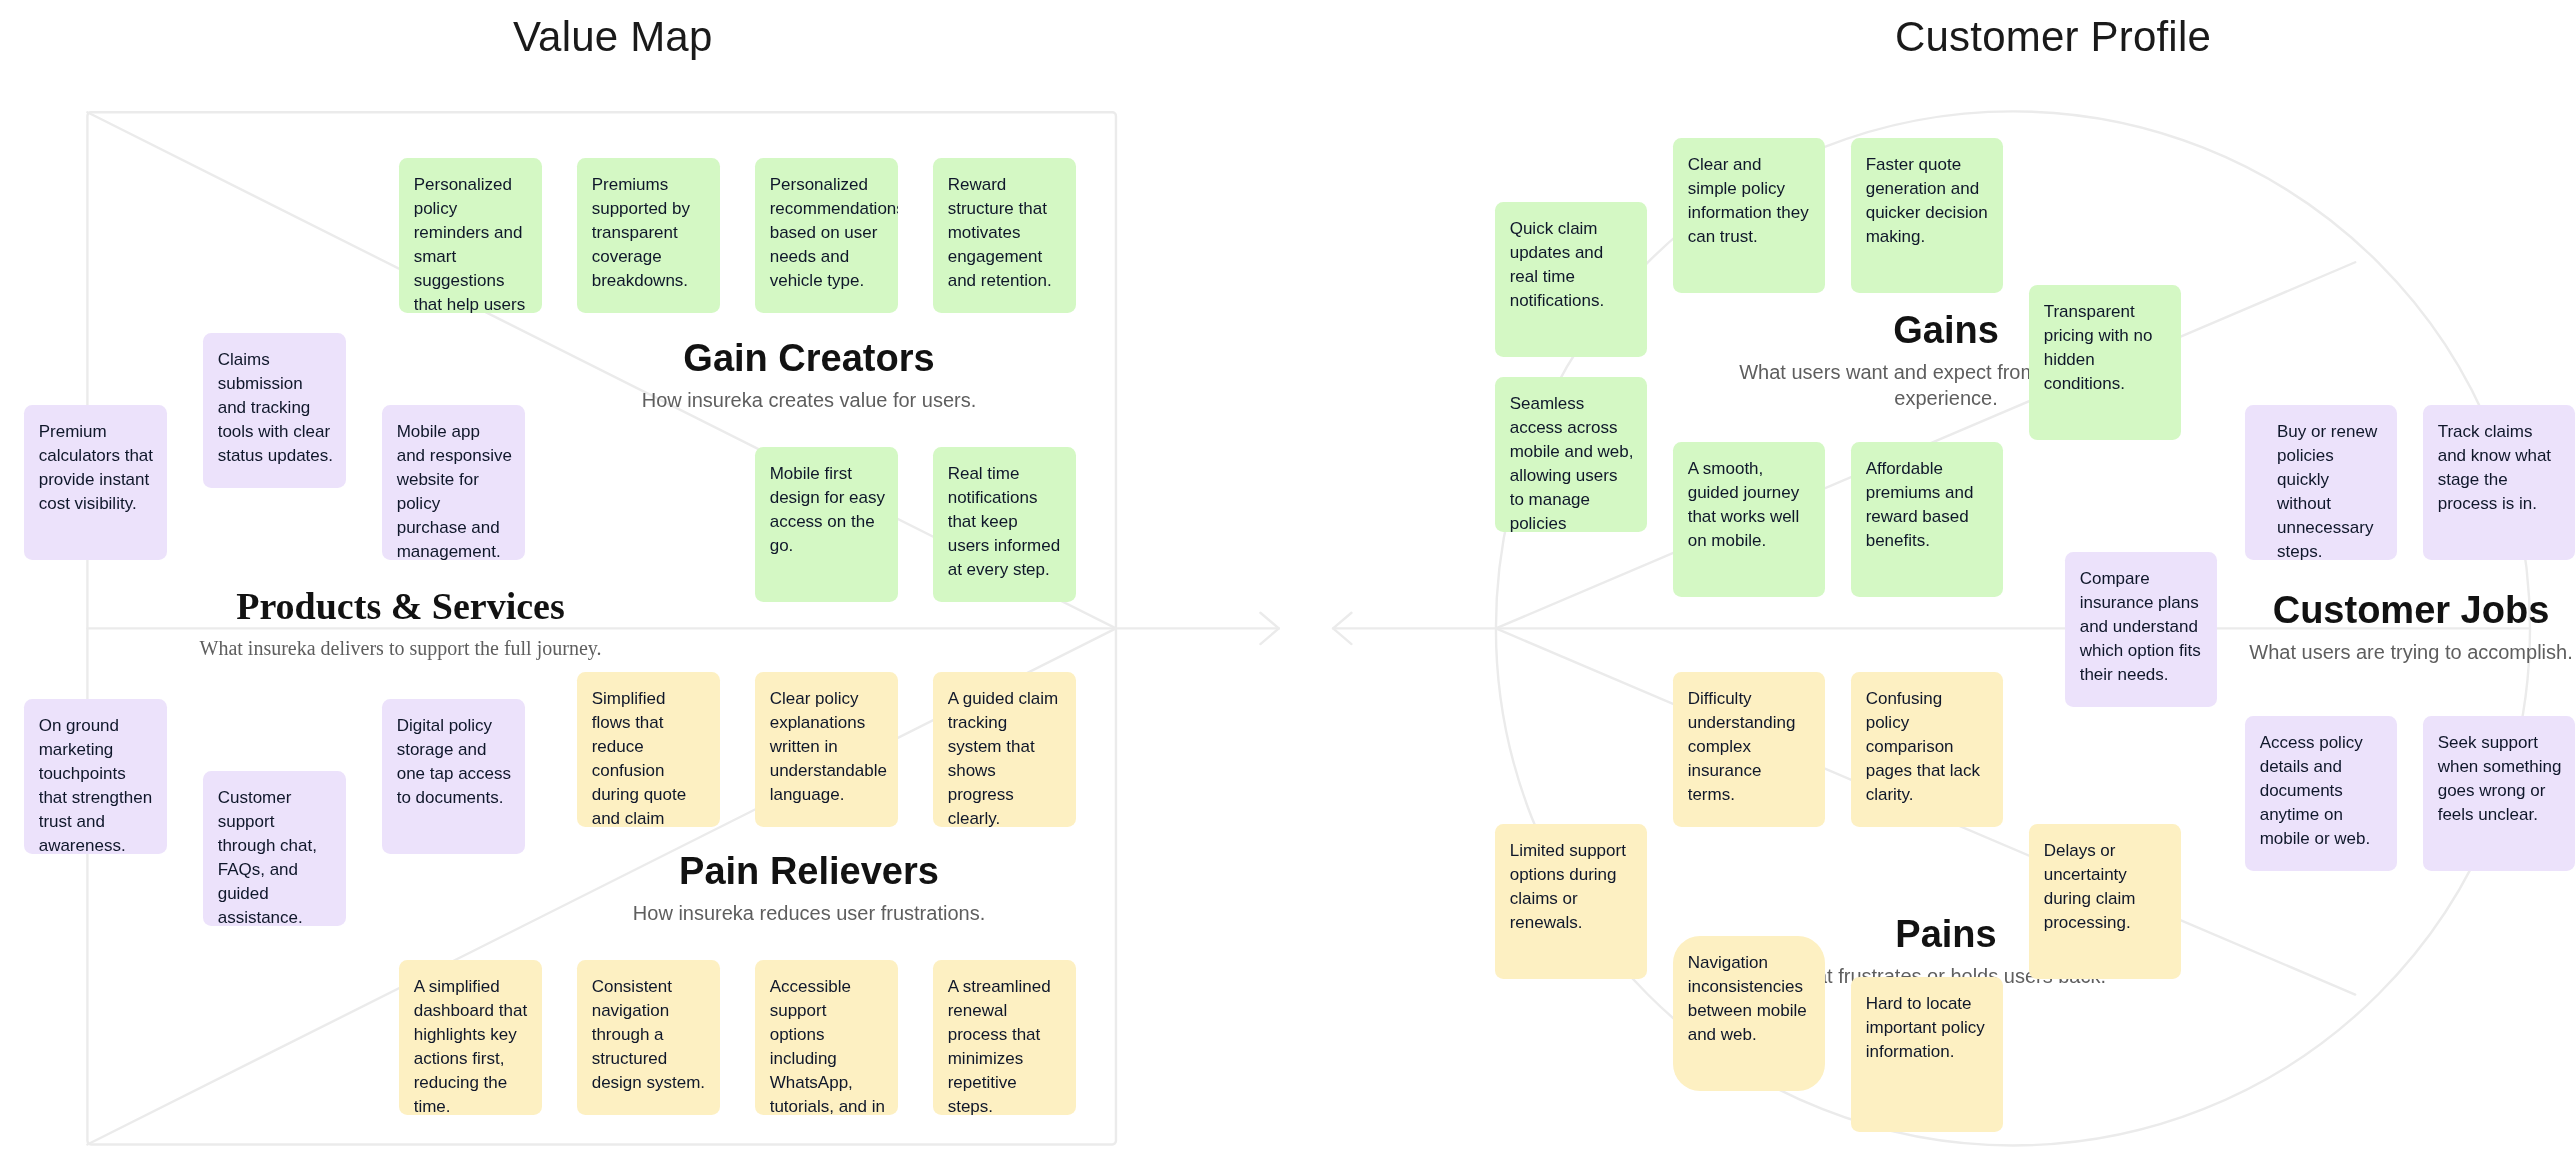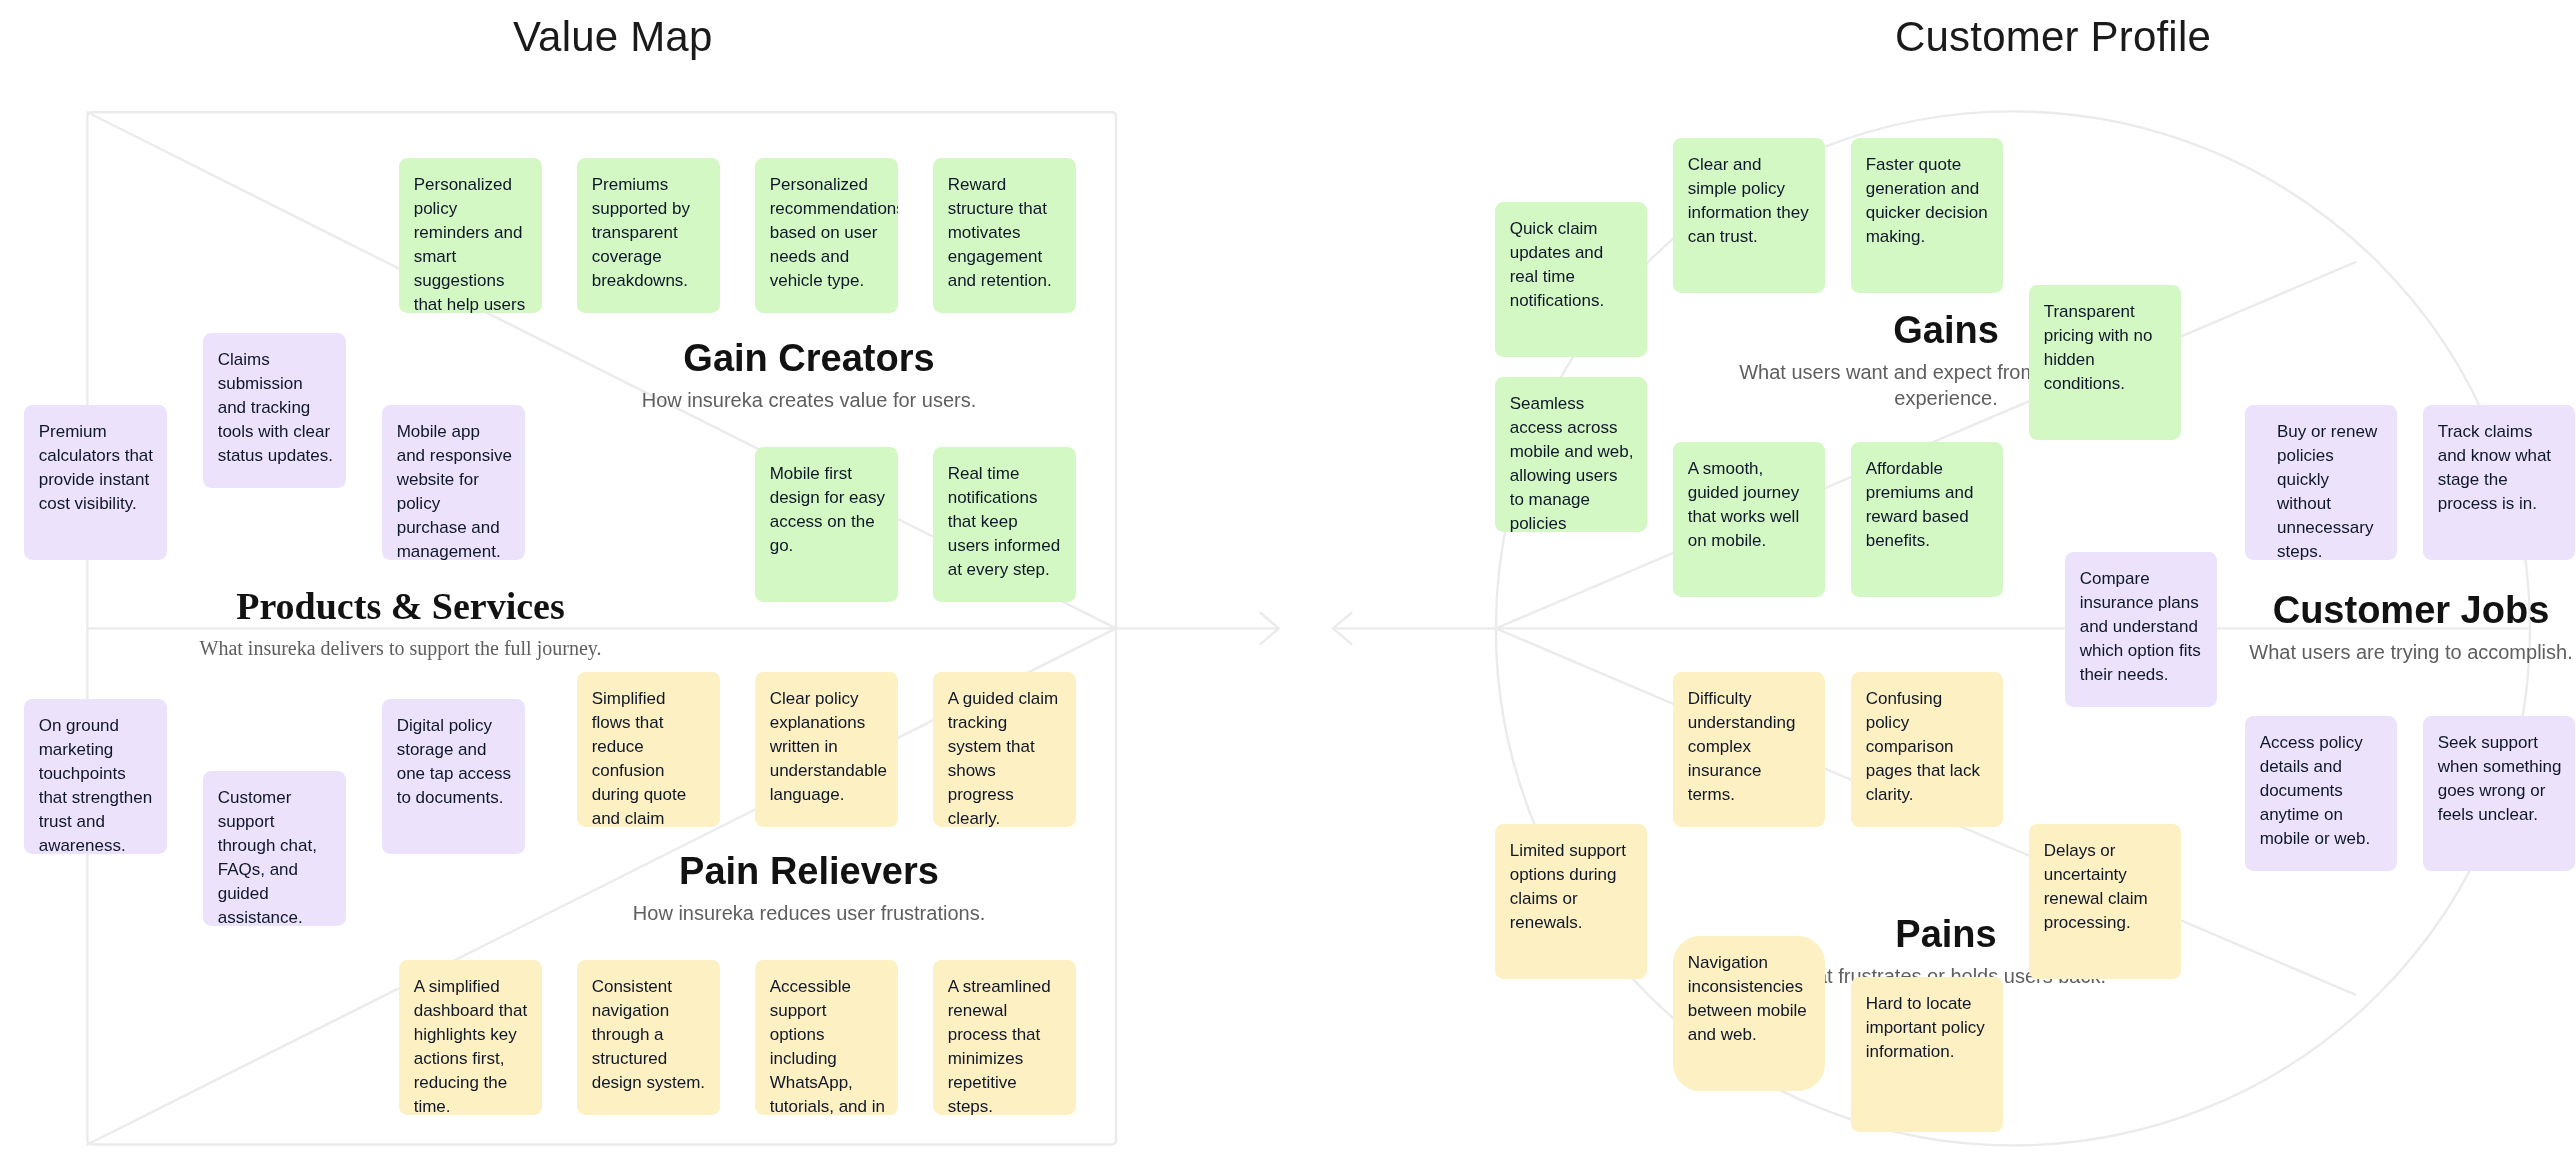--- a/index.html
+++ b/index.html
@@ -132,18 +132,18 @@
   <div class="card purple" style="left:2423px;top:716px;width:152px;height:155px;">Seek support when something goes wrong or feels unclear.</div>
 
   <div class="block-head" style="left:1702px;top:865px;width:488px;margin-top:48px;">
     <div class="bh-title">Pains</div>
     <div class="bh-sub">What frustrates or holds users back.</div>
   </div>
 
   <div class="card yellow" style="left:1673px;top:672px;width:152px;height:155px;">Difficulty understanding complex insurance terms.</div>
   <div class="card yellow" style="left:1851px;top:672px;width:152px;height:155px;">Confusing policy comparison pages that lack clarity.</div>
   <div class="card yellow" style="left:1495px;top:824px;width:152px;height:155px;">Limited support options during claims or renewals.</div>
-  <div class="card yellow" style="left:2029px;top:824px;width:152px;height:155px;">Delays or uncertainty renewal claim processing.</div>
+  <div class="card yellow" style="left:2029px;top:824px;width:152px;height:155px;">Delays or uncertainty during claim processing.</div>
   <div class="card yellow" style="left:1673px;top:936px;width:152px;height:155px;border-radius:27px;">Navigation inconsistencies between mobile and web.</div>
   <div class="card yellow" style="left:1851px;top:977px;width:152px;height:155px;">Hard to locate important policy information.</div>
 
 </div>
 
 
 </body></html>

